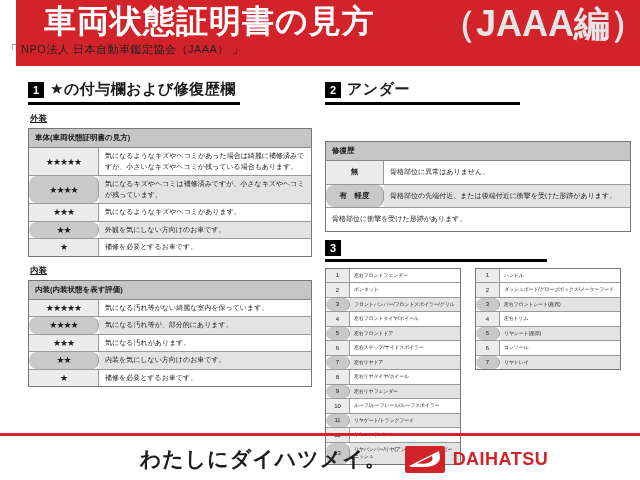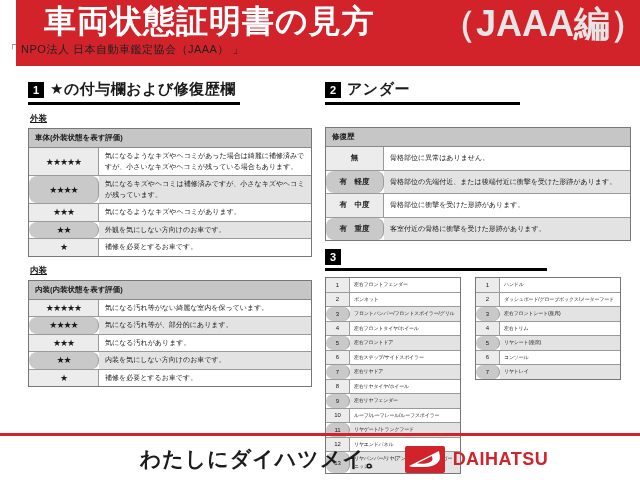--- a/index.html
+++ b/index.html
@@ -43,21 +43,21 @@
   .star-tbl .c0 { width:70px; font-size:9px; letter-spacing:-1px; }
   .star-tbl .c1 { font-size:7px; }
   .cap { font-weight:bold; font-size:8.5px; margin:8px 0 3px 2px;text-decoration:underline; }
 
   
   .col-left  { position:absolute; left:28px;  top:80px; width:284px; }
   .col-right { position:absolute; left:325px; top:80px; width:306px; }
   .uw1 { width:212px; } .uw2 { width:195px; } .uw3 { width:222px; }
 
   
-  .repair-tbl { margin-top:22px; }
+  .repair-tbl { margin-top:36px; }
   .repair-tbl .c0 { width:58px; font-size:7.5px; }
   .repair-tbl .c1 { font-size:7px; padding:6px 6px; }
 
   
   .parts-wrap { display:flex; gap:14px; margin-top:6px; align-items:flex-start; }
   .parts-tbl { border:1px solid #777; background:#fff; }
   .parts-left  { width:136px; }
   .parts-right { width:146px; }
   .parts-tbl .c0 { width:24px; font-size:6px; font-weight:normal; }
   .parts-tbl .c1 { font-size:5px; letter-spacing:-0.2px; padding:3px 4px; line-height:1.5; }
@@ -86,21 +86,21 @@
 
   <div class="col-left">
 
     <div class="sec-head uw1">
       <span class="sec-num">1</span>
       <span class="sec-title">★の付与欄および修復歴欄</span>
     </div>
 
     <div class="cap">外装</div>
     <div class="tbl star-tbl">
-      <div class="thead">車体(外装状態を表す評価)</div>
+      <div class="thead">車体(車両状態証明書の見方)</div>
       <div>
           <div class="trow">
             <div class="tcell c0">★★★★★</div>
             <div class="tcell c1">気になるようなキズやヘコミがあった場合は綺麗に補修済みですが、小さいなキズやヘコミが残っている場合もあります。</div>
           </div>
           <div class="trow shaded">
             <div class="tcell c0">★★★★</div>
             <div class="tcell c1">気になるキズやヘコミは補修済みですが、小さなキズやヘコミが残っています。</div>
           </div>
           <div class="trow">
@@ -159,26 +159,21 @@
       <div>
           <div class="trow">
             <div class="tcell c0">無</div>
             <div class="tcell c1">骨格部位に異常はありません。</div>
           </div>
           <div class="trow shaded">
             <div class="tcell c0">有　軽度</div>
             <div class="tcell c1">骨格部位の先端付近、または後端付近に衝撃を受けた形跡があります。</div>
           </div>
           <div class="trow">
-            <div class="tcell c0">有　中度</div>
             <div class="tcell c1">骨格部位に衝撃を受けた形跡があります。</div>
-          </div>
-          <div class="trow shaded">
-            <div class="tcell c0">有　重度</div>
-            <div class="tcell c1">客室付近の骨格に衝撃を受けた形跡があります。</div>
           </div>
         </div>
     </div>
 
     <div class="sec-head uw3 sec3-head">
       <span class="sec-num">3</span>
     </div>
 
     <div class="parts-wrap">
       <div class="parts-tbl parts-left">

